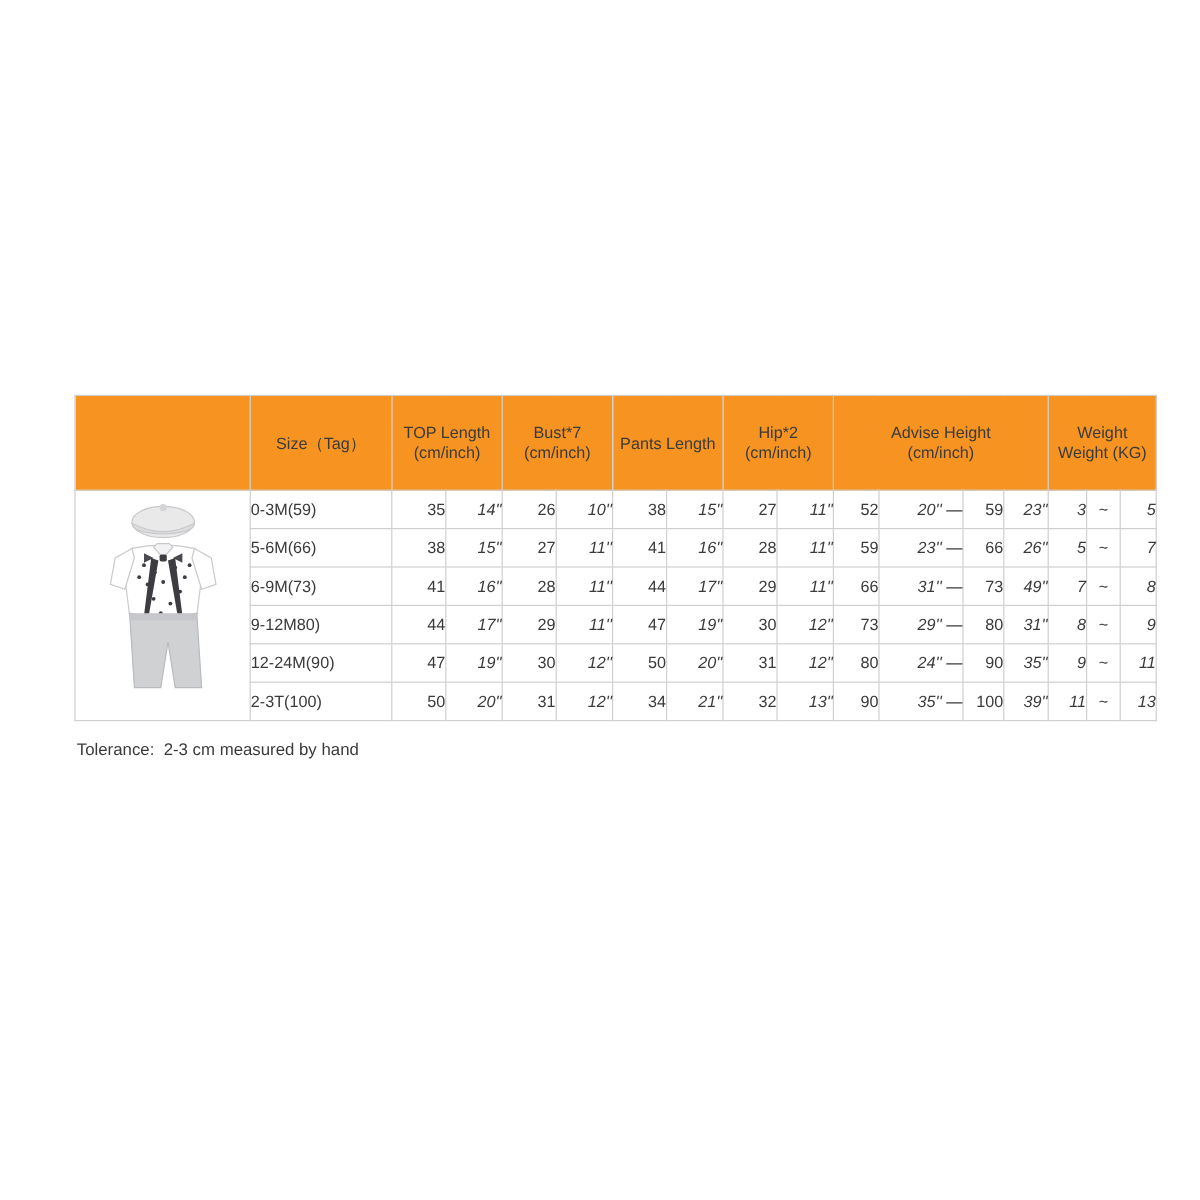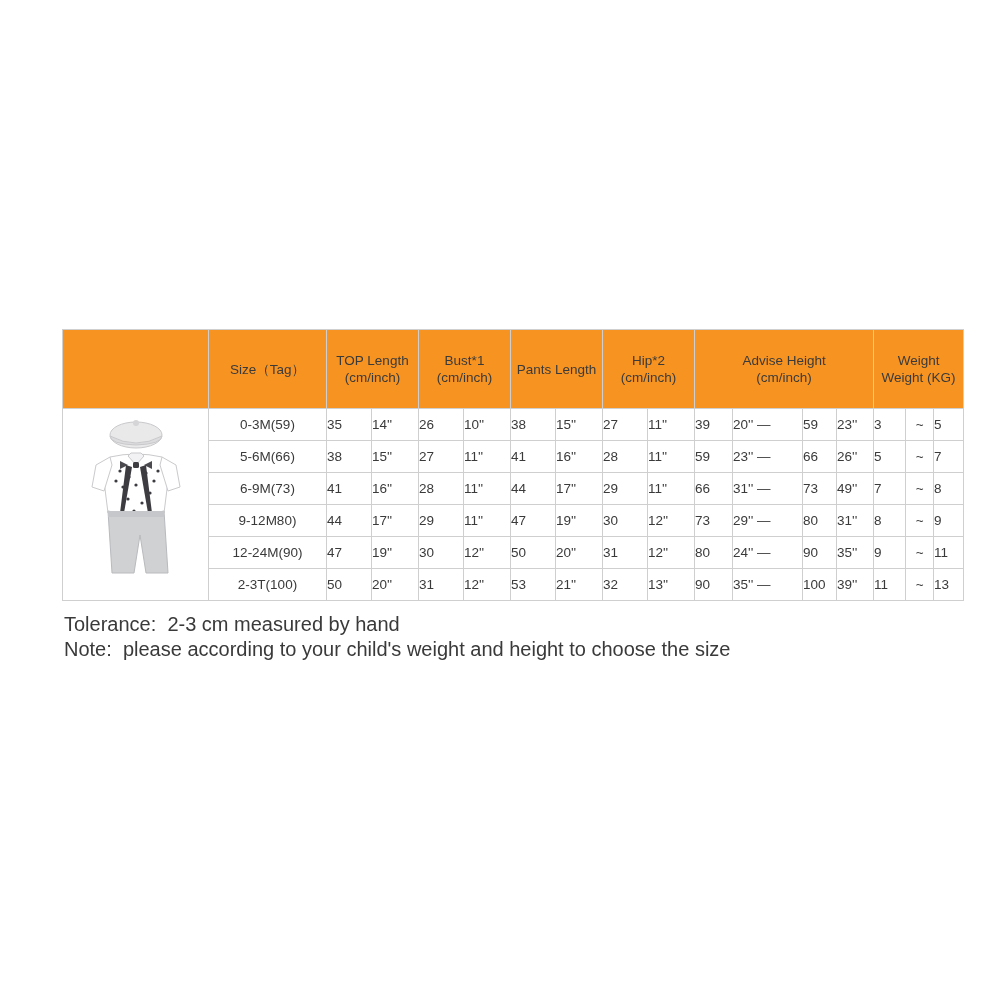--- a/index.html
+++ b/index.html
@@ -62,24 +62,24 @@
   col.c-h2    { width: 70px; }
   col.c-h3    { width: 34px; }
   col.c-h4    { width: 37px; }
   col.c-w1    { width: 32px; }
   col.c-w2    { width: 28px; }
   col.c-w3    { width: 30px; }
 
   .body-row td {
     height: 31px;
   }
-  .cell-r { text-align: left; padding-right: 5px; }
-  .cell-l { text-align: left; padding-left: 5px; }
+  .cell-r { text-align: right; padding-right: 5px; }
+  .cell-l { text-align: right; padding-left: 5px; font-style: italic; }
   .cell-c { text-align: center; }
-  .cell-size { text-align: center; padding-right: 10px; }
+  .cell-size { text-align: left; padding-right: 10px; }
 
   
   .img-cell {
     background: #ffffff;
     text-align: center;
     vertical-align: middle;
     padding: 4px 0;
   }
 
   
@@ -88,21 +88,21 @@
     height: 180px;
     display: block;
     margin: 0 auto;
   }
 
   .notes {
     position: absolute;
     left: 64px;
     top: 612px;
     width: 800px;
-    font-size: 20px;
+    font-size: 14px;
     color: #3a3a3a;
     line-height: 24.5px;
   }
   .notes div { white-space: pre; }
 
   
   .hdr-lab { display: block; }
 </style>
 </head>
 <body>
@@ -130,21 +130,21 @@
     </colgroup>
     <tbody>
       <tr class="hdr">
         <th class="hdr-img-cell"></th>
         <th>Size（Tag）</th>
         <th colspan="2">
           <span class="hdr-lab">TOP Length</span>
           <span class="hdr-lab">(cm/inch)</span>
         </th>
         <th colspan="2">
-          <span class="hdr-lab">Bust*1</span>
+          <span class="hdr-lab">Bust*7</span>
           <span class="hdr-lab">(cm/inch)</span>
         </th>
         <th colspan="2">
           <span class="hdr-lab">Pants Length</span>
         </th>
         <th colspan="2">
           <span class="hdr-lab">Hip*2</span>
           <span class="hdr-lab">(cm/inch)</span>
         </th>
         <th colspan="4">
@@ -200,21 +200,21 @@
         </td>
         <td class="cell-size">0-3M(59)</td>
         <td class="cell-r">35</td>
         <td class="cell-l">14''</td>
         <td class="cell-r">26</td>
         <td class="cell-l">10''</td>
         <td class="cell-r">38</td>
         <td class="cell-l">15''</td>
         <td class="cell-r">27</td>
         <td class="cell-l">11''</td>
-        <td class="cell-r">39</td>
+        <td class="cell-r">52</td>
         <td class="cell-l">20'' —</td>
         <td class="cell-r">59</td>
         <td class="cell-l">23''</td>
         <td class="cell-l">3</td>
         <td class="cell-c">~</td>
         <td class="cell-l">5</td>
       </tr>
 
       <tr class="body-row">
         <td class="cell-size">5-6M(66)</td>
@@ -291,32 +291,31 @@
         <td class="cell-c">~</td>
         <td class="cell-l">11</td>
       </tr>
 
       <tr class="body-row">
         <td class="cell-size">2-3T(100)</td>
         <td class="cell-r">50</td>
         <td class="cell-l">20''</td>
         <td class="cell-r">31</td>
         <td class="cell-l">12''</td>
-        <td class="cell-r">53</td>
+        <td class="cell-r">34</td>
         <td class="cell-l">21''</td>
         <td class="cell-r">32</td>
         <td class="cell-l">13''</td>
         <td class="cell-r">90</td>
         <td class="cell-l">35'' —</td>
         <td class="cell-r">100</td>
         <td class="cell-l">39''</td>
         <td class="cell-l">11</td>
         <td class="cell-c">~</td>
         <td class="cell-l">13</td>
       </tr>
     </tbody>
   </table>
 </div>
 
 <div class="notes">
   <div>Tolerance:  2-3 cm measured by hand</div>
-  <div>Note:  please according to your child's weight and height to choose the size</div>
 </div>
 
 </body></html>

